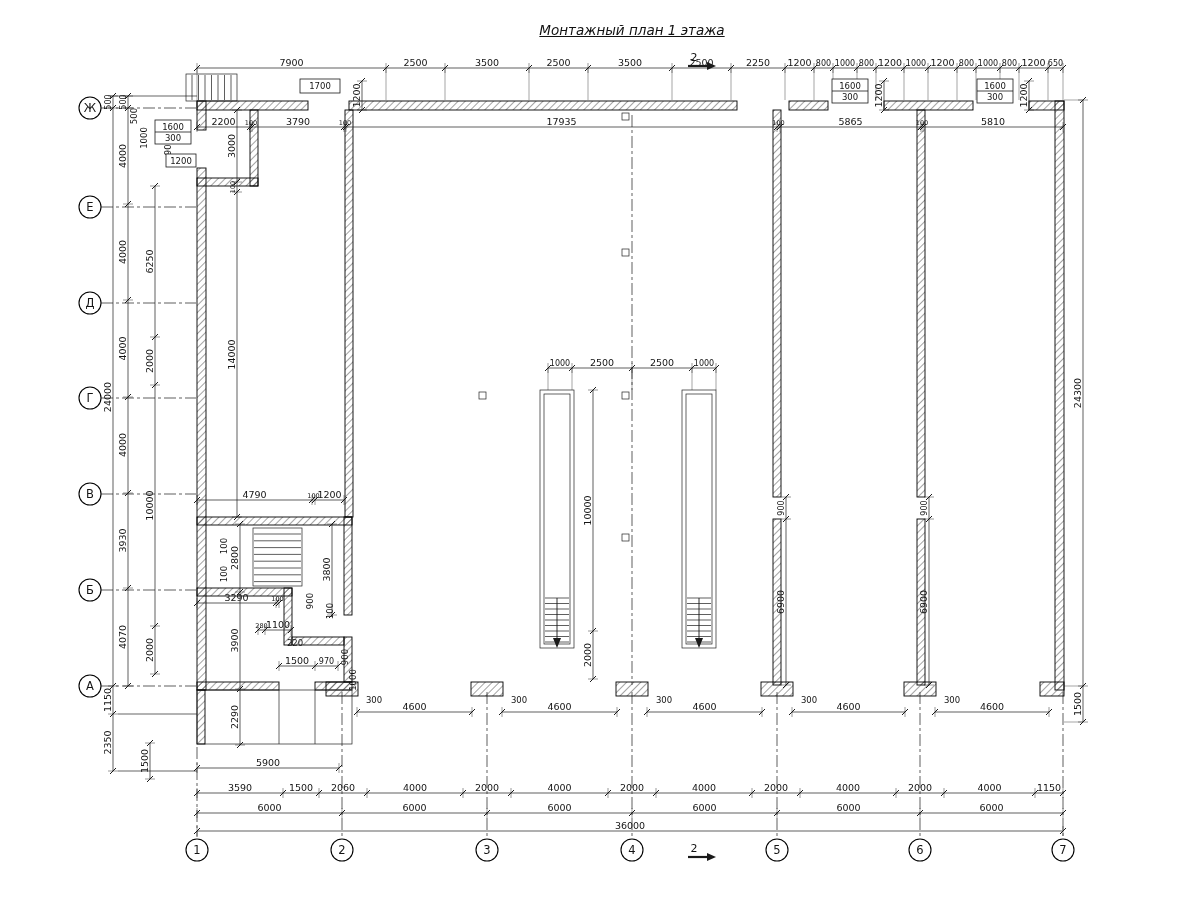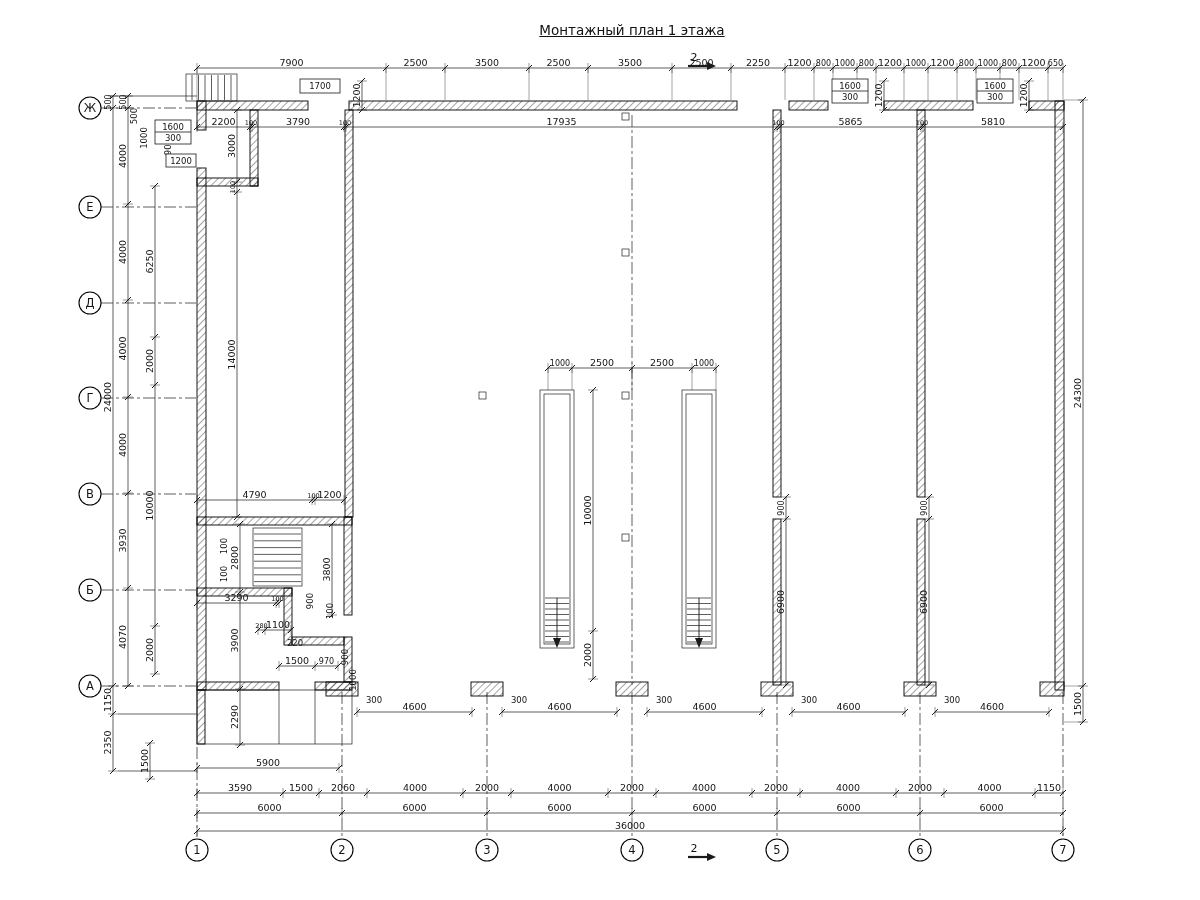--- a/index.html
+++ b/index.html
@@ -1,17 +1,17 @@
 <!DOCTYPE html>
 <html><head>
 <meta charset="utf-8">
 <style>
   html,body{margin:0;padding:0;background:#fff;width:1200px;height:900px;overflow:hidden}
   #wrap{position:relative;width:1200px;height:900px;font-family:"DejaVu Sans",sans-serif;background:#fff}
-  #title{position:absolute;left:632px;top:22px;transform:translateX(-50%);
+  #title{position:absolute;left:632px;top:22px;transform:translateX(-50%);font-style:italic;
          font-size:13.5px;text-decoration:underline;color:#111;white-space:nowrap}
   svg text{font-family:"DejaVu Sans",sans-serif;fill:#141414}
   .walls rect{fill:url(#hatch);stroke:#000;stroke-width:0.9}
   .thin{stroke:#222;stroke-width:0.7;fill:none}
   .thinw{stroke:#222;stroke-width:0.7;fill:#fff}
 </style>
 </head>
 <body>
 
 <div id="wrap">

